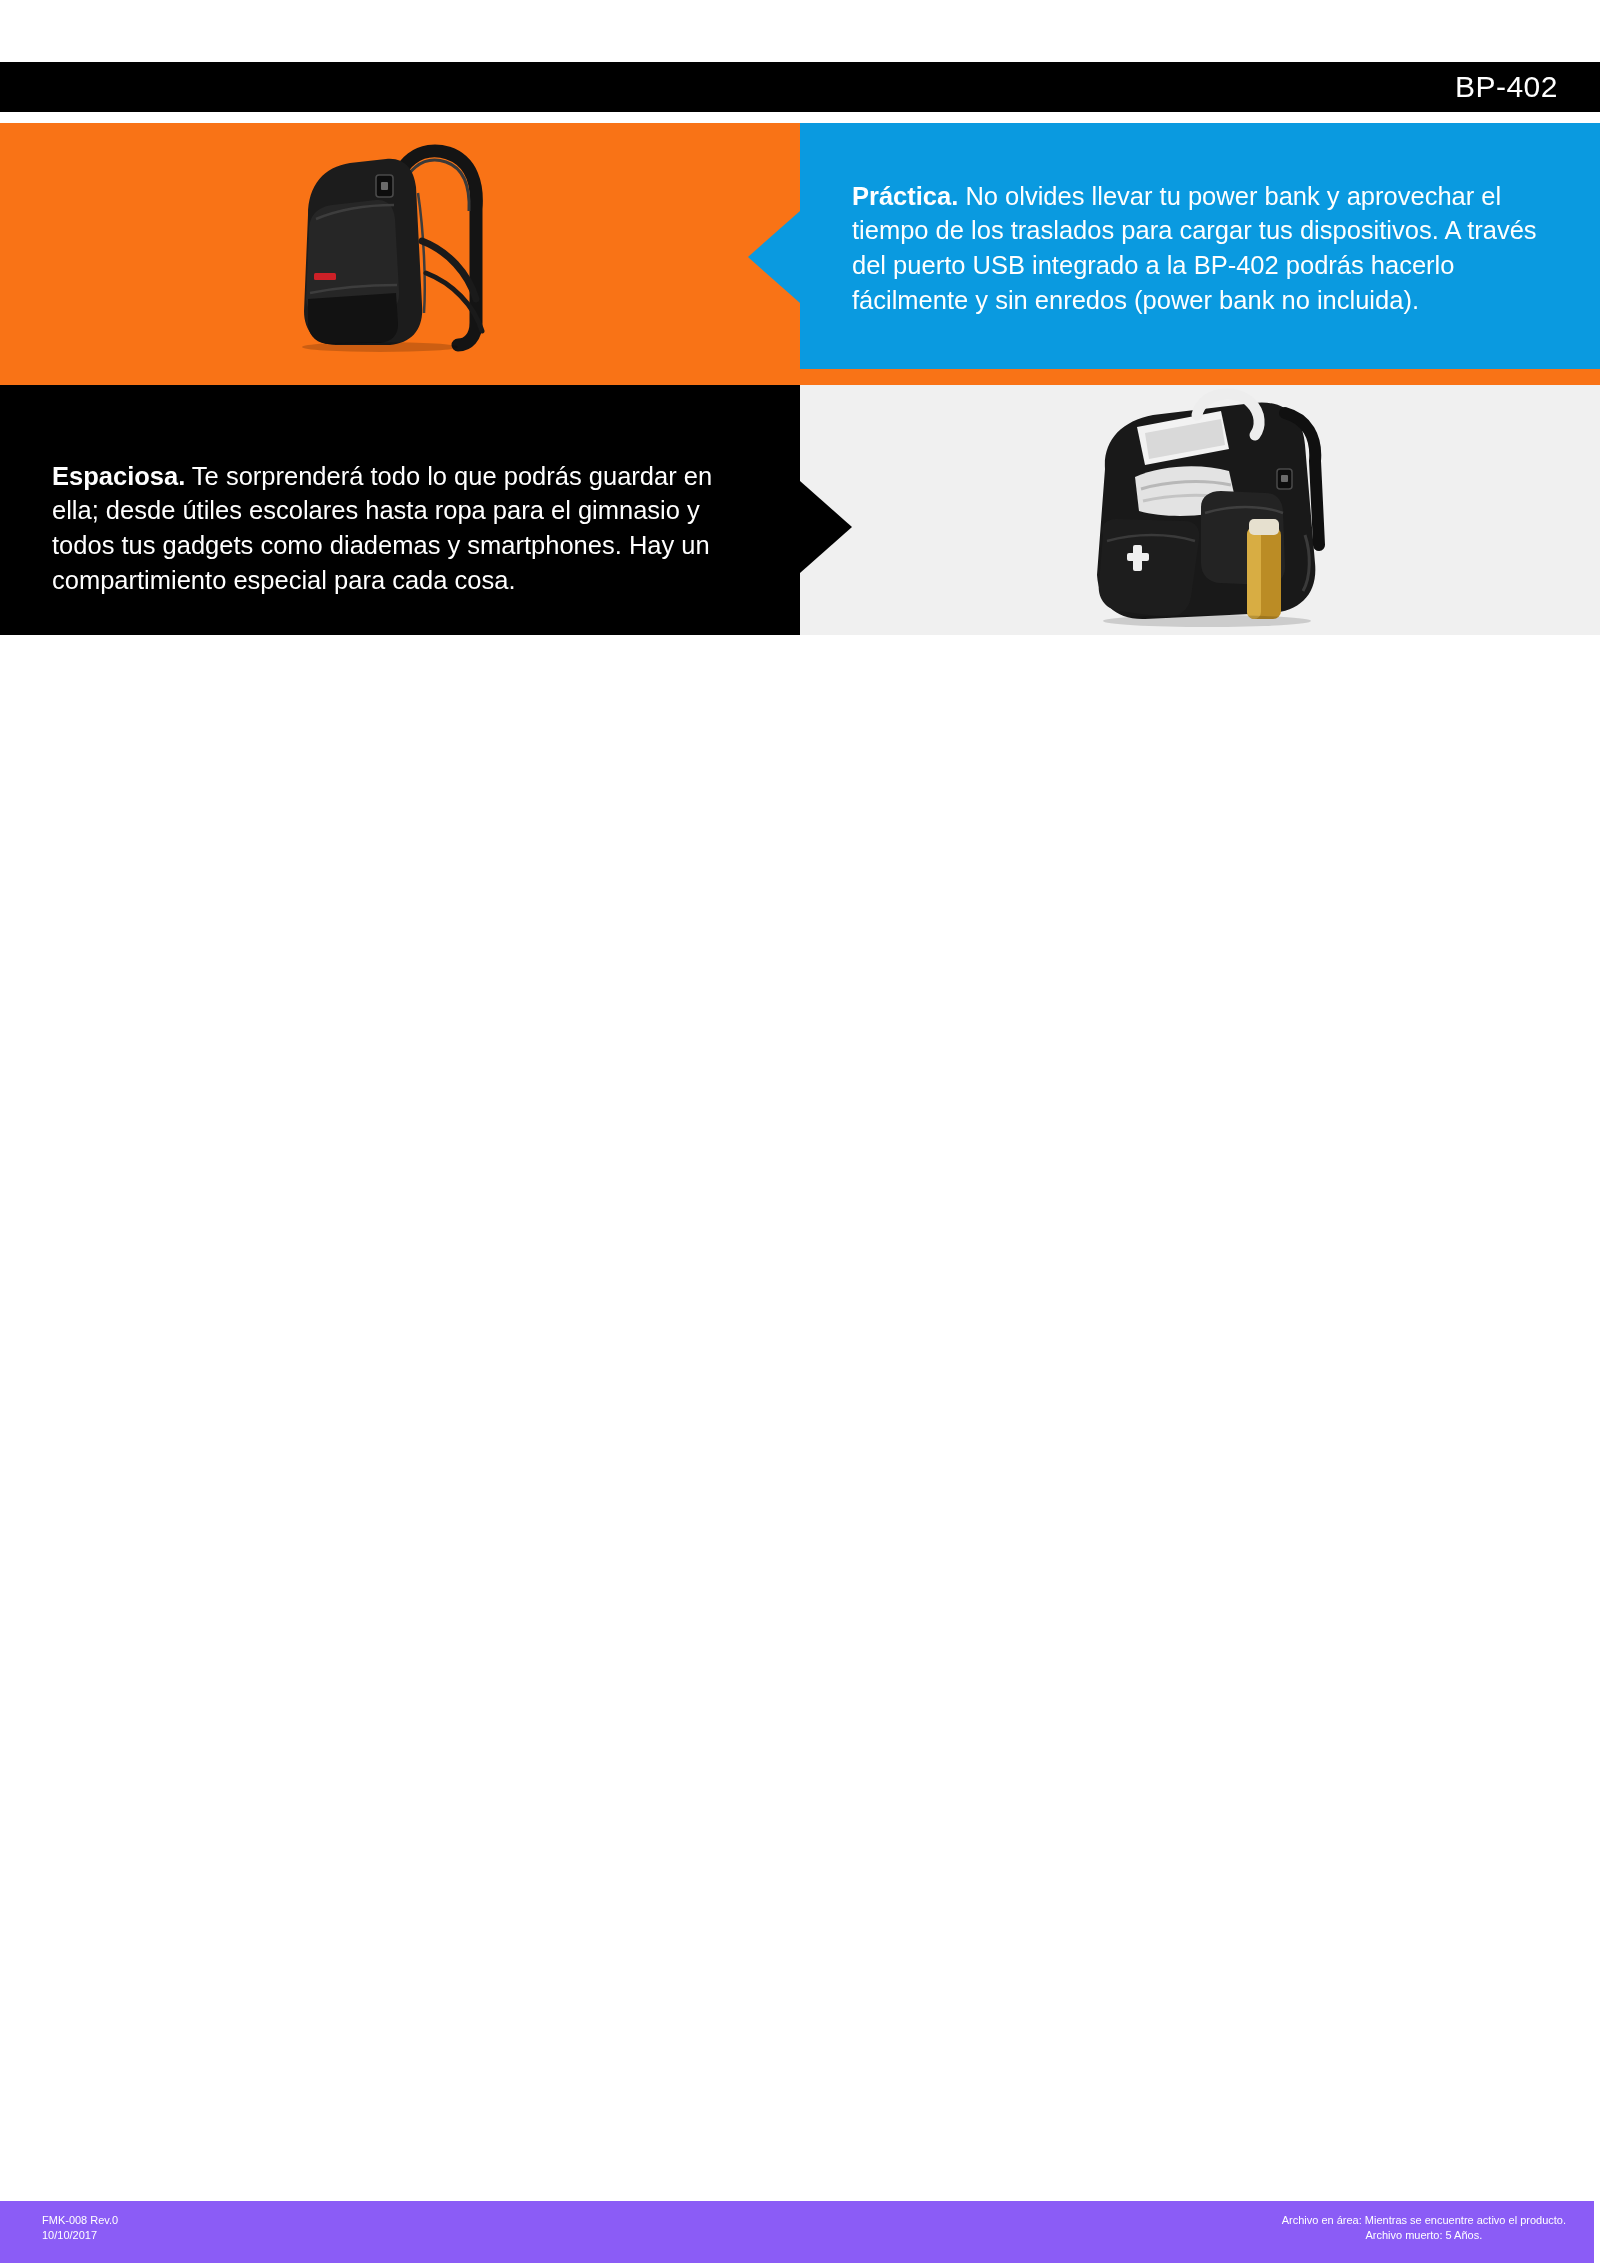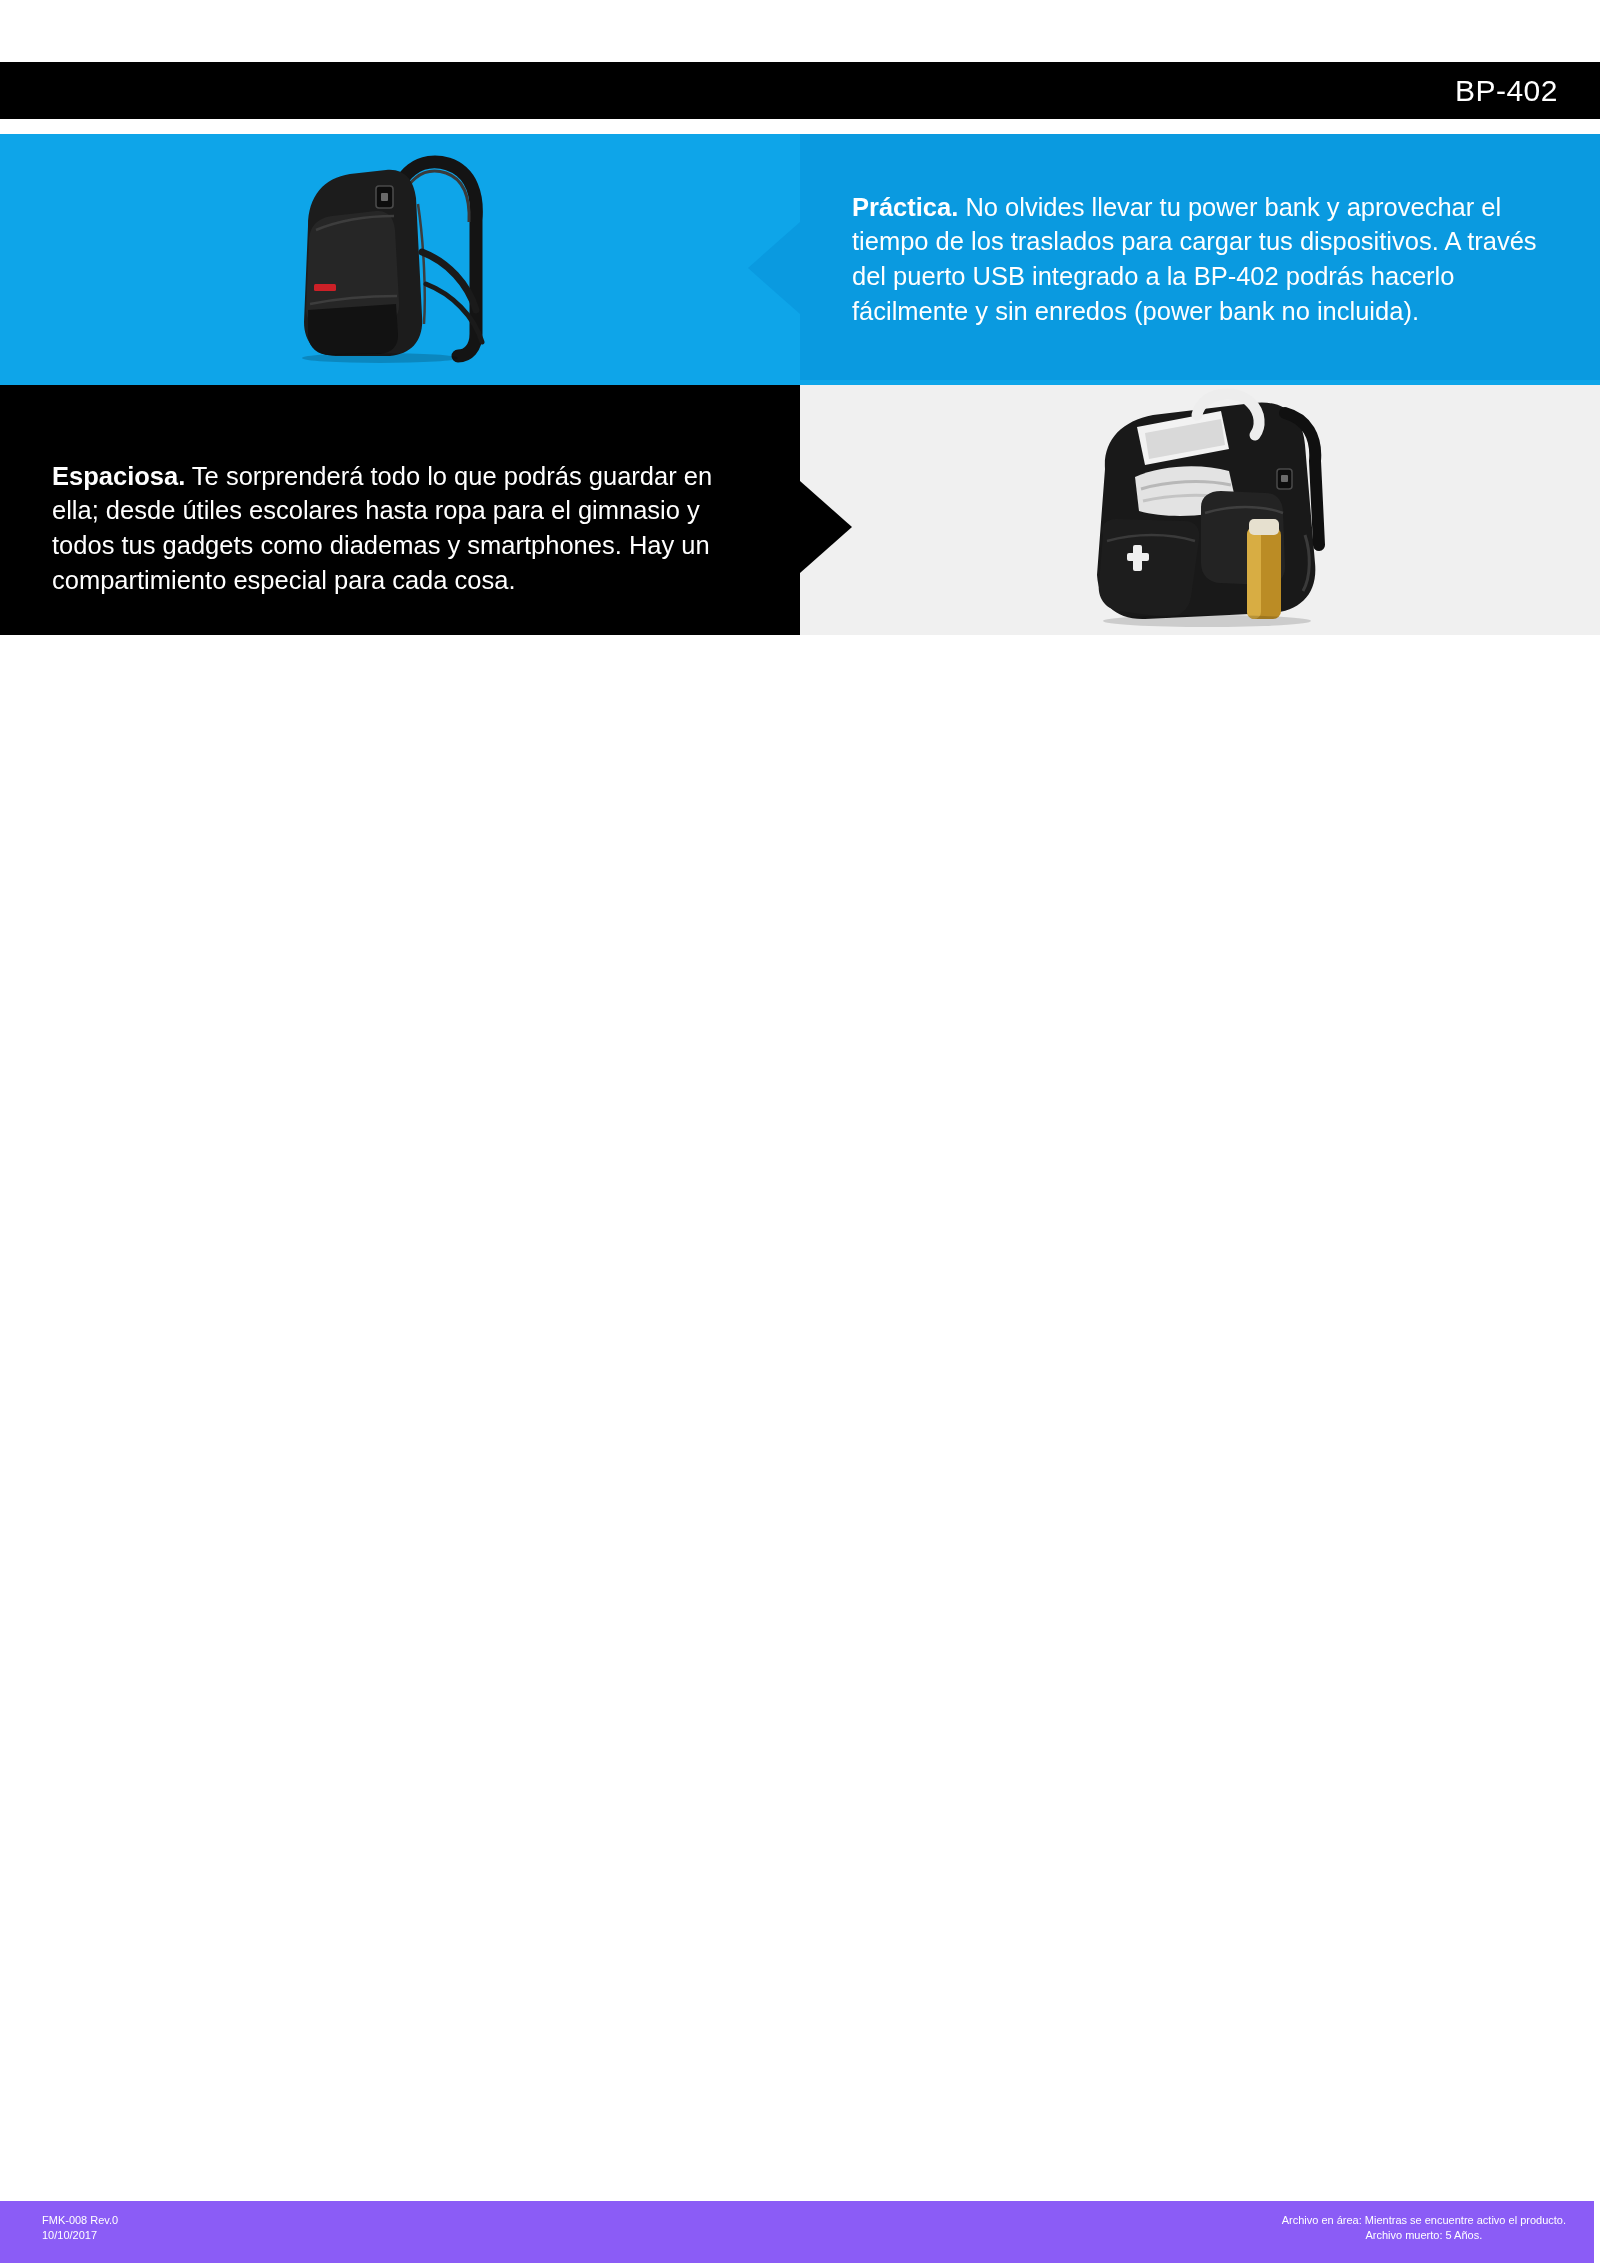--- a/index.html
+++ b/index.html
@@ -12,40 +12,40 @@
     height: 2263px;
     position: relative;
     font-family: "Liberation Sans", sans-serif;
     overflow: hidden;
   }
 
   
   .header-bar {
     position: absolute;
     left: 0; top: 62px;
-    width: 1600px; height: 57px;
+    width: 1600px; height: 50px;
     background: #000000;
     display: flex;
     align-items: center;
     justify-content: flex-end;
   }
   .header-title {
     color: #ffffff;
     font-size: 30px;
     letter-spacing: 0.5px;
     padding-right: 42px;
     font-weight: 400;
   }
 
   
   .section-one {
     position: absolute;
-    left: 0; top: 134px;
+    left: 0; top: 123px;
     width: 1600px; height: 280px;
-    background: #0ea5e9;
+    background: #f97316;
   }
   .section-one .img-area {
     position: absolute;
     left: 0; top: 0;
     width: 800px; height: 246px;
   }
   .section-one .text-area {
     position: absolute;
     left: 800px; top: 0;
     width: 800px; height: 246px;

